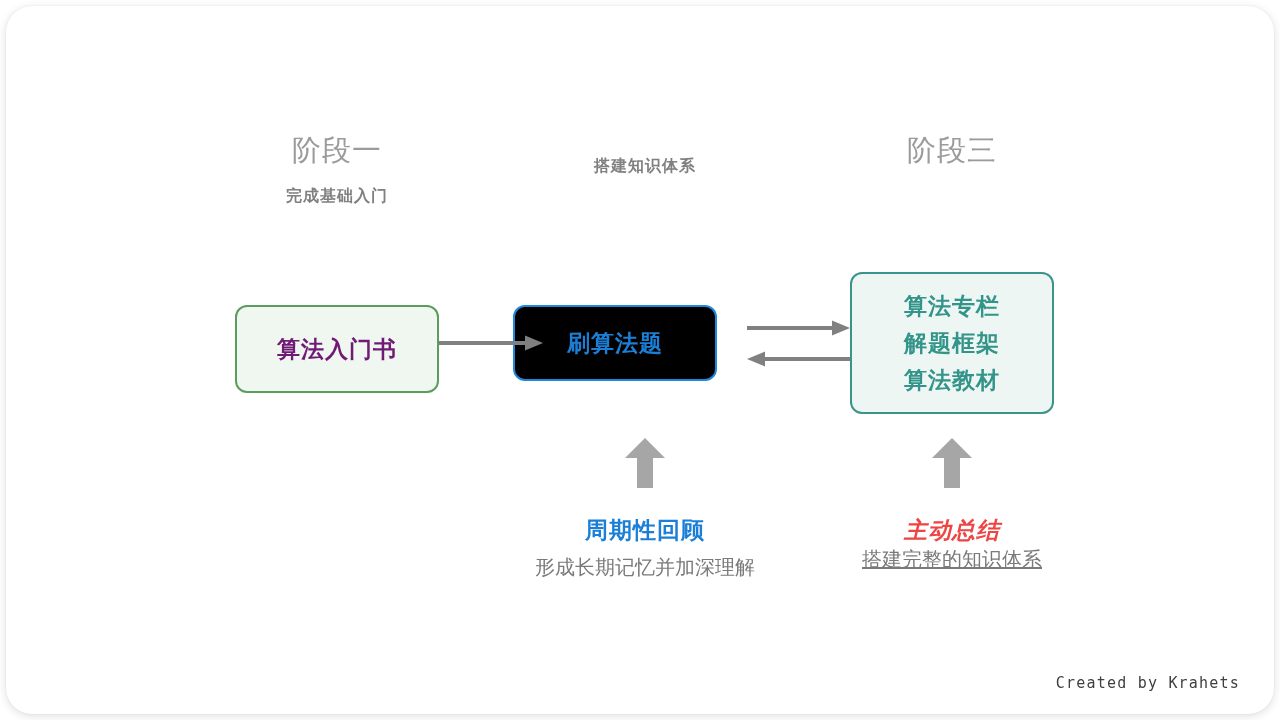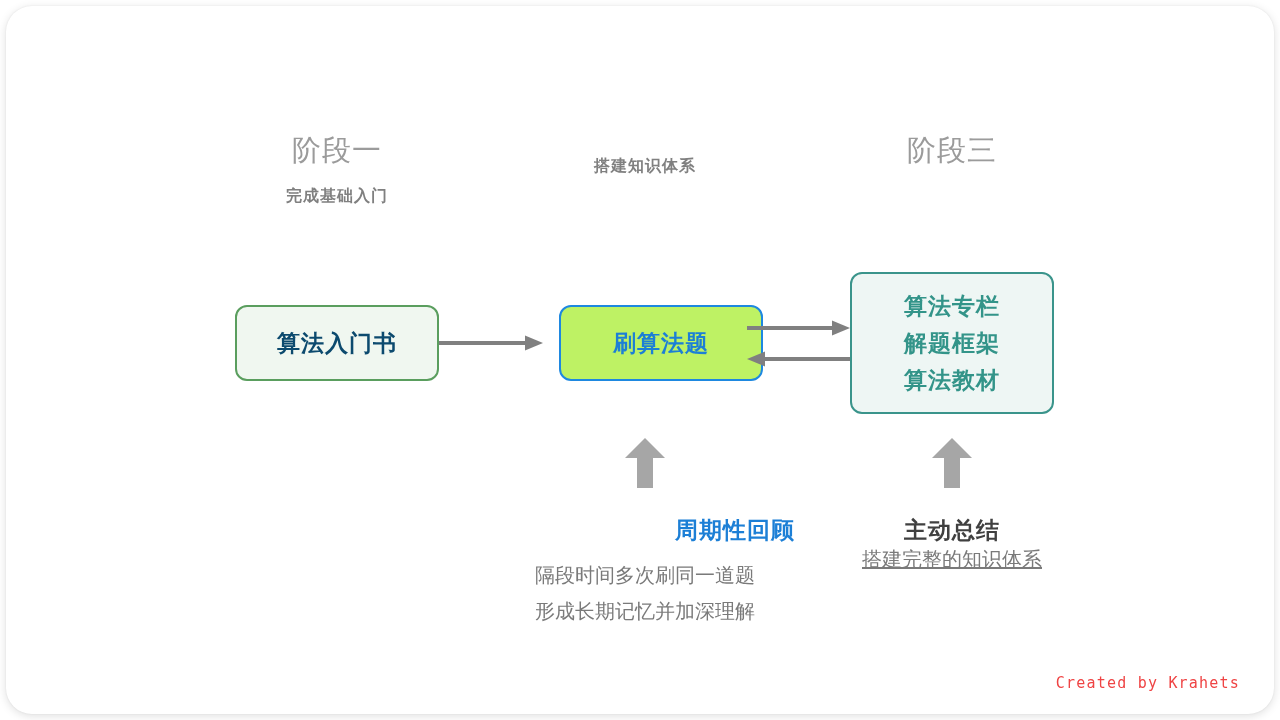--- a/index.html
+++ b/index.html
@@ -58,32 +58,32 @@
     flex-direction: column;
     align-items: center;
     justify-content: center;
     font-weight: bold;
     letter-spacing: 1px;
   }
   #node-book {
     left: 229px;
     top: 299px;
     width: 204px;
-    height: 76px;
+    height: 88px;
     background: #f0f7f0;
     border: 2px solid #5a9e5e;
-    color: #0c4a6e;
+    color: #701a75;
     font-size: 23px;
   }
   #node-practice {
-    left: 553px;
+    left: 507px;
     top: 299px;
     width: 204px;
     height: 76px;
-    background: #bef264;
+    background: #000000;
     border: 2px solid #1e88e0;
     color: #1c7fd6;
     font-size: 23px;
   }
   #node-knowledge {
     left: 844px;
     top: 266px;
     width: 204px;
     height: 142px;
     background: #eef6f4;
@@ -116,38 +116,38 @@
     text-align: center;
     width: 300px;
   }
   .note-title {
     font-size: 23px;
     font-weight: bold;
     letter-spacing: 1px;
     line-height: 30px;
     white-space: nowrap;
   }
-  .note-title.blue  { color: #1c7fd6; text-align: right; }
-  .note-title.teal  { color: #404040; }
+  .note-title.blue  { color: #1c7fd6; }
+  .note-title.teal  { color: #ef4444; font-style: italic; }
   .note-body {
     font-size: 20px;
     color: #7a7a7a;
     line-height: 28px;
     margin-top: 16px;
     white-space: nowrap;
   }
 
   
   #footer {
     position: absolute;
     right: 34px;
     bottom: 22px;
     font-family: "DejaVu Sans Mono", "Liberation Mono", monospace;
     font-size: 15px;
-    color: #ef4444;
+    color: #404040;
     letter-spacing: 1.2px;
   }
 </style>
 </head>
 <body>
 
 <div id="canvas">
 
   <div class="stage-header" style="left:201px; top:129px;">
     <div class="stage-phase">阶段一</div>
@@ -204,21 +204,20 @@
   </div>
 
   <div class="uparrow" style="left:926px; top:432px;">
     <svg width="40" height="50" viewBox="0 0 40 50">
       <polygon points="20,0 40,20 28,20 28,50 12,50 12,20 0,20" fill="#a6a6a6"></polygon>
     </svg>
   </div>
 
   <div class="note" style="left:489px; top:509px;">
     <div class="note-title blue">周期性回顾</div>
-    <div class="note-body">隔段时间多次刷同一道题</div>
     <div class="note-body" style="margin-top:8px;">形成长期记忆并加深理解</div>
   </div>
 
   <div class="note" style="left:796px; top:509px;">
     <div class="note-title teal">主动总结</div>
     <div class="note-body" style="margin-top:0;text-decoration:underline;">搭建完整的知识体系</div>
   </div>
 
   <div id="footer">Created by Krahets</div>
 

